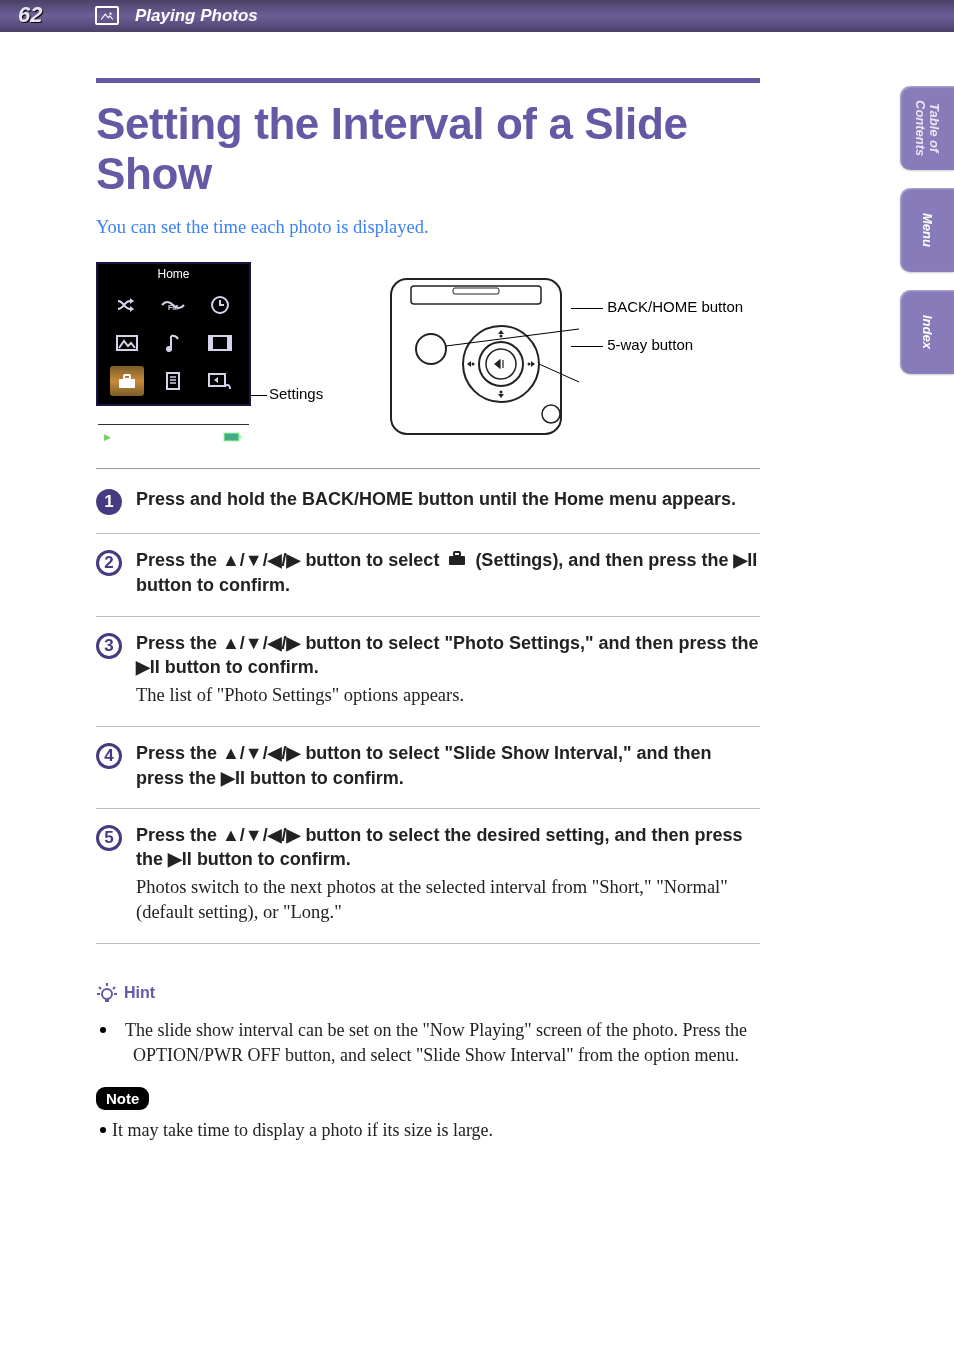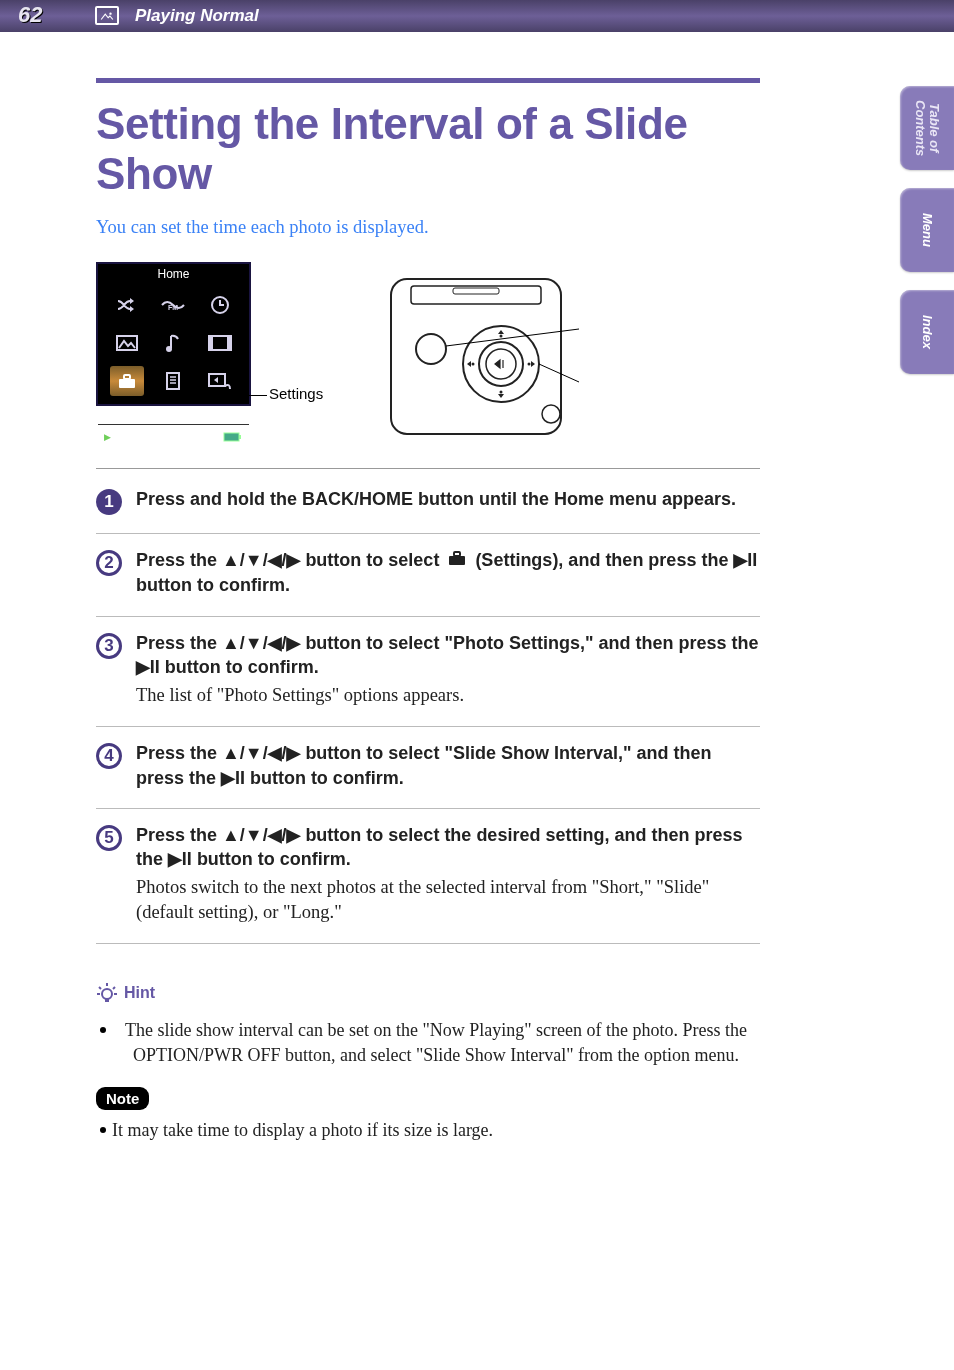--- a/index.html
+++ b/index.html
@@ -292,21 +292,21 @@
 <body>
 
 <div class="header-bar">
   <div class="page-num">62</div>
   <div class="header-icon">
     <svg viewBox="0 0 24 16">
         <polyline points="2,14 9,5 14,11 17,8 22,14" fill="none" stroke="#fff" stroke-width="2"></polyline>
         <circle cx="18" cy="4" r="2" fill="#fff"></circle>
       </svg>
   </div>
-  <div class="section-title">Playing Normal</div>
+  <div class="section-title">Playing Photos</div>
 </div>
 
 <div class="side-tabs">
   <div class="tab light">Table of Contents</div>
   <div class="tab">Menu</div>
   <div class="tab">Index</div>
 </div>
 
 <div class="content">
   <div class="top-rule"></div>
@@ -417,20 +417,24 @@
         <circle cx="148" cy="90" r="1.5" fill="#222"></circle>
           <path d="M150 87 L154 90 L150 93" fill="#222"></path>
 
         <circle cx="170" cy="140" r="9" fill="#fff" stroke="#222" stroke-width="1.5"></circle>
 
         <line x1="65" y1="72" x2="198" y2="55" stroke="#000" stroke-width="1"></line>
         <line x1="158" y1="90" x2="198" y2="108" stroke="#000" stroke-width="1"></line>
       </svg>
     </div>
 
+    <div class="device-labels">
+      <div class="dl1">BACK/HOME button</div>
+      <div class="dl2">5-way button</div>
+    </div>
   </div>
 
   <hr class="steps-divider">
 
   
   <div class="step">
     <div class="step-num sn-filled">1</div>
     <div class="step-body">
       <p class="step-bold">Press and hold the BACK/HOME button until the Home menu appears.</p>
     </div>
@@ -474,21 +478,21 @@
   </div>
   <hr class="step-sep">
 
   
   <div class="step">
     <div class="step-num sn-outline">5</div>
     <div class="step-body">
       <p class="step-bold">
         <span>Press the </span><span class="glyph">▲/▼/◀/▶</span><span> button to select the desired setting, and then press the </span><span class="glyph">▶II</span><span> button to confirm.</span>
       </p>
-      <p class="step-plain">Photos switch to the next photos at the selected interval from "Short," "Slide" (default setting), or "Long."</p>
+      <p class="step-plain">Photos switch to the next photos at the selected interval from "Short," "Normal" (default setting), or "Long."</p>
     </div>
   </div>
   <hr class="step-sep">
 
   
   <div class="hint-head">
     <svg width="22" height="22" viewBox="0 0 22 22">
       <circle cx="11" cy="12" r="5" fill="none" stroke="#6558a5" stroke-width="2"></circle>
       <rect x="9" y="17" width="4" height="3" fill="#6558a5"></rect>
       <line x1="11" y1="1" x2="11" y2="4" stroke="#6558a5" stroke-width="2"></line>

